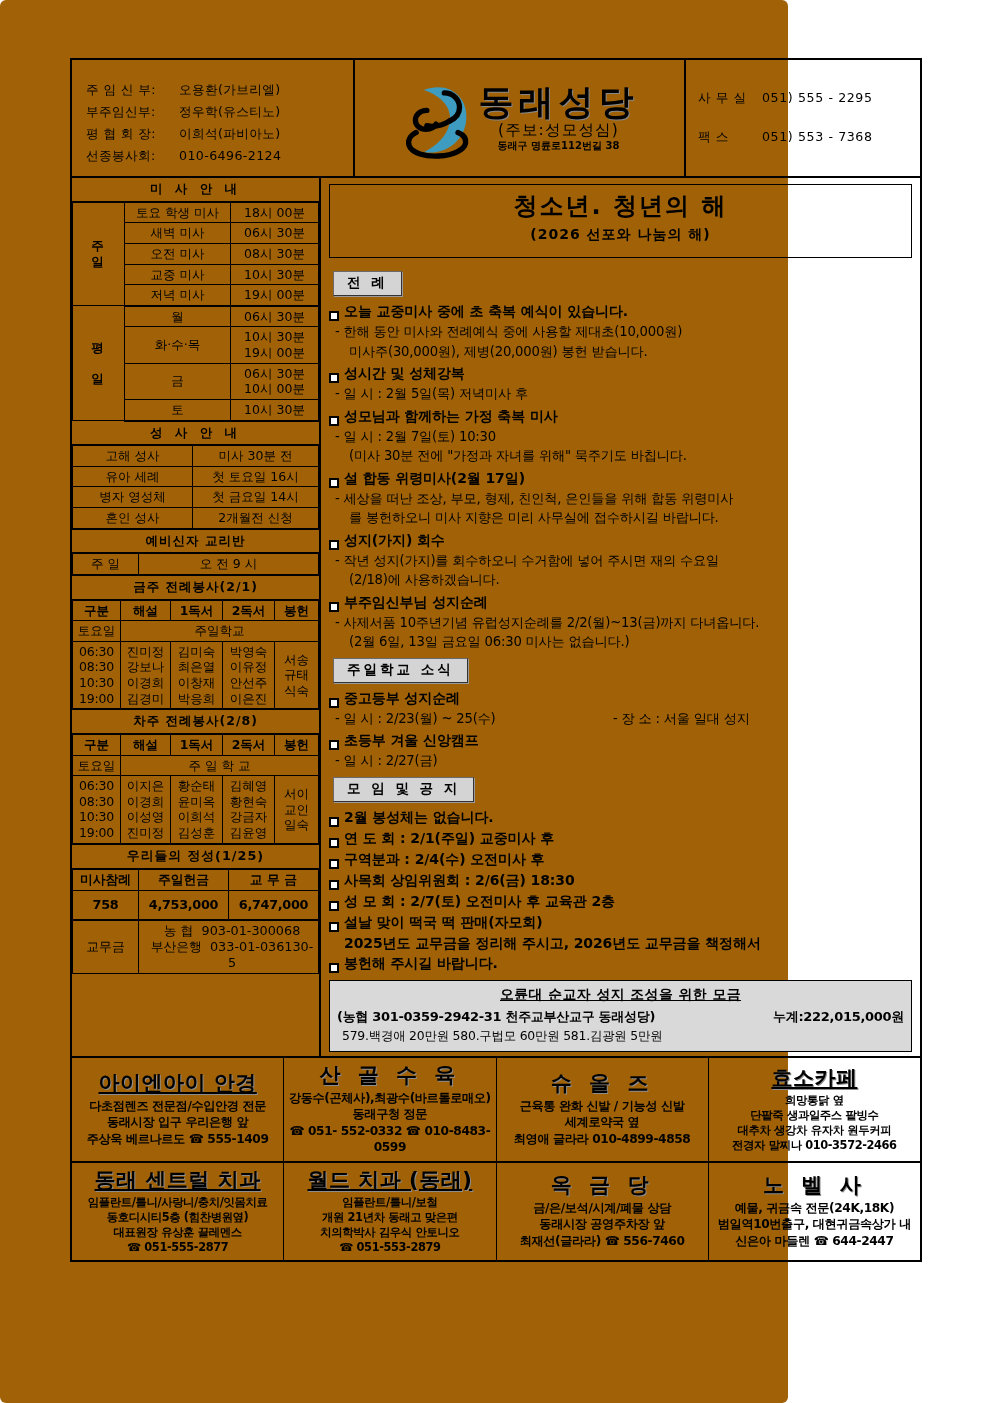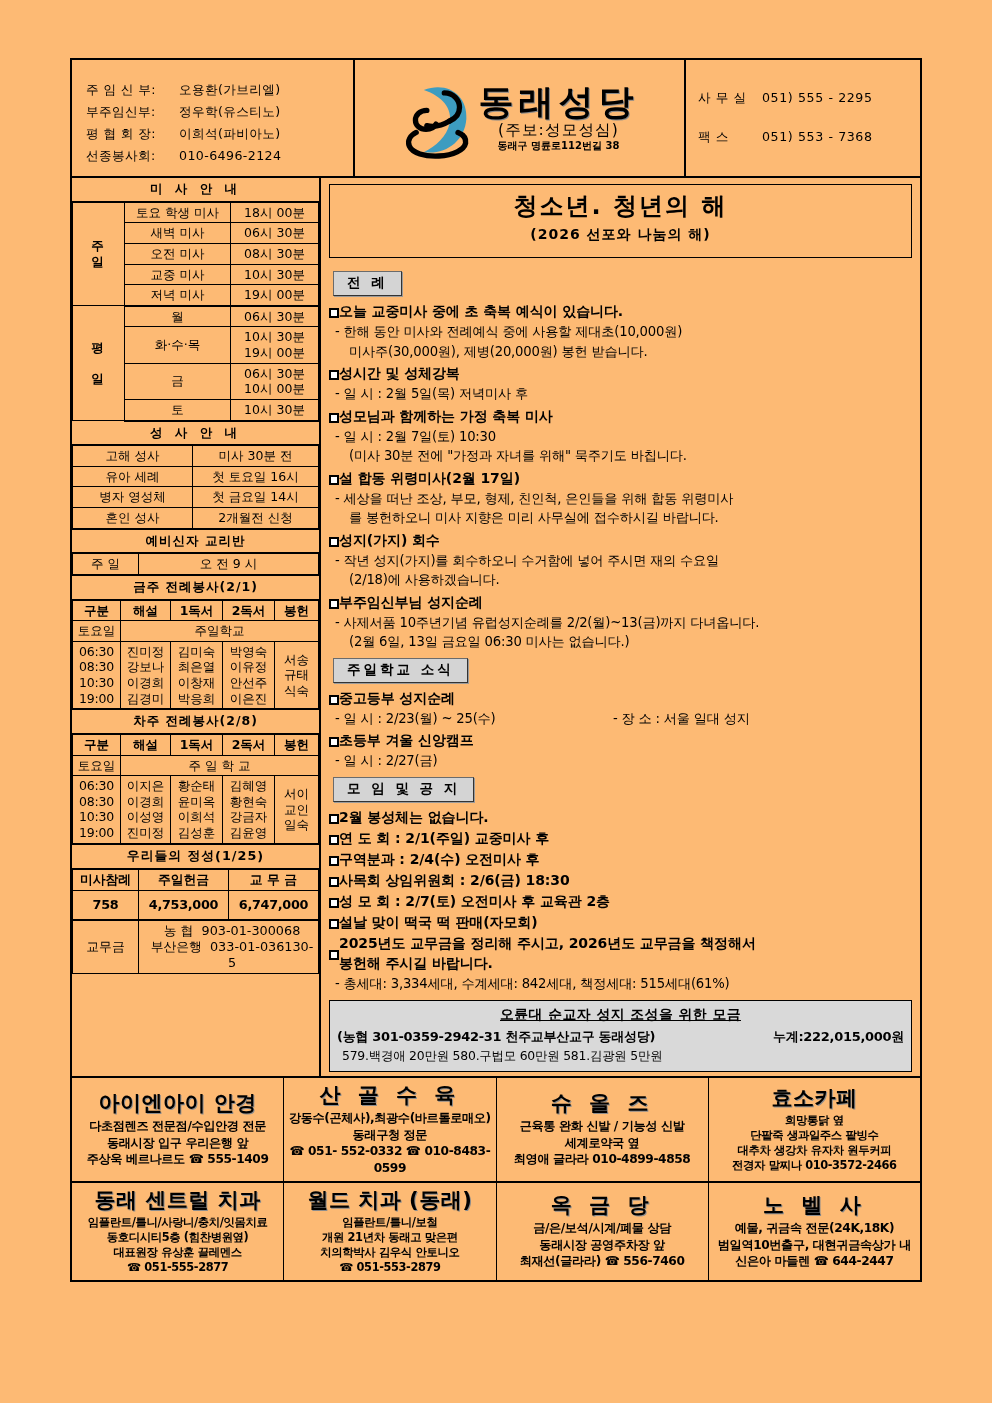--- a/index.html
+++ b/index.html
@@ -3,24 +3,25 @@
 <meta charset="utf-8">
 <title>동래성당 주보</title>
 <style>
   * { box-sizing: border-box; }
   html, body {
     margin: 0; padding: 0;
     background: #ffffff;
     font-family: "DejaVu Sans", "Liberation Sans", sans-serif;
   }
   .page {
-    width: 992px; height: 1403px;
+    width: 788px; height: 1403px;
     position: relative;
-    background: #fdba74;
+    background: #a16207;
     padding: 58px 70px 55px 70px;
+    border-radius: 6px;
   }
   .sheet {
     width: 852px;
     border: 2px solid #000;
     display: flex;
     flex-direction: column;
   }
 
   
   .header { display: flex; border-bottom: 2px solid #000; height: 118px; }
@@ -102,21 +103,21 @@
   }
   .title-2 { font-size: 14px; font-weight: bold; letter-spacing: 1px; line-height: 28px; }
 
   .cat {
     display: inline-block; background: #d4d4d4;
     border: 1px solid #6b6b6b; border-right-color: #333; border-bottom-color: #333;
     font-size: 13.5px; font-weight: bold; letter-spacing: 3px;
     padding: 2px 13px 3px 13px; margin: 4px 0 5px 4px;
     box-shadow: 1px 1px 0 #9a9a9a;
   }
-  .item { margin: 0 0 1px 0; display: flex; align-items: center; }
+  .item { margin: 0 0 1px 0; display: flex; align-items: flex-end; gap: 5px; }
   .chk {
     flex: none; width: 10px; height: 10px; border: 2px solid #000;
     margin-top: 4px; background: #fff;
   }
   .item-txt { font-size: 14px; font-weight: bold; line-height: 20px; letter-spacing: -0.1px; }
   .sub {
     font-size: 13.2px; line-height: 19.5px; letter-spacing: -0.2px;
     padding-left: 6px; margin-bottom: 2px;
   }
   .sub .ind { display: block; padding-left: 14px; }
@@ -142,21 +143,21 @@
   .ad {
     flex: 1 1 0; border-right: 1px solid #000;
     text-align: center; padding: 4px 3px 5px 3px; min-height: 92px;
     display: flex; flex-direction: column; justify-content: center;
   }
   .ad:last-child { border-right: none; }
   .ad-name {
     font-size: 21px; font-weight: bold; letter-spacing: 5px;
     line-height: 27px; text-shadow: 1px 1px 0 #8d8d8d; margin-bottom: 1px;
   }
-  .ad-name.tight { letter-spacing: 0.5px; }
+  .ad-name.tight { letter-spacing: 0.5px; text-decoration: underline; }
   .ad-line { font-size: 12.2px; font-weight: bold; line-height: 16.5px; letter-spacing: -0.4px; }
   .ad-line.sm { font-size: 11.4px; line-height: 15px; }
 </style>
 </head>
 <body>
 
 <div class="page">
 <div class="sheet">
 
   <div class="header">
@@ -475,23 +476,20 @@
         <span class="item-txt">설날 맞이 떡국 떡 판매(자모회)</span>
       </div>
 
       <div class="item">
         <span class="chk"></span>
         <span class="item-txt">
           <span>2025년도 교무금을 정리해 주시고, 2026년도 교무금을 책정해서</span><br>
           <span>봉헌해 주시길 바랍니다.</span>
         </span>
       </div>
-      <div class="sub">
-        <span>- 총세대: 3,334세대, 수계세대: 842세대, 책정세대: 515세대(61%)</span>
-      </div>
 
       
       <div class="fund">
         <div class="fund-title">오륜대 순교자 성지 조성을 위한 모금</div>
         <div class="fund-acct">
           <span>(농협 301-0359-2942-31 천주교부산교구 동래성당)</span>
           <span class="amt">누계:222,015,000원</span>
         </div>
         <div class="fund-list">579.백경애 20만원  580.구법모 60만원  581.김광원  5만원</div>
       </div>

